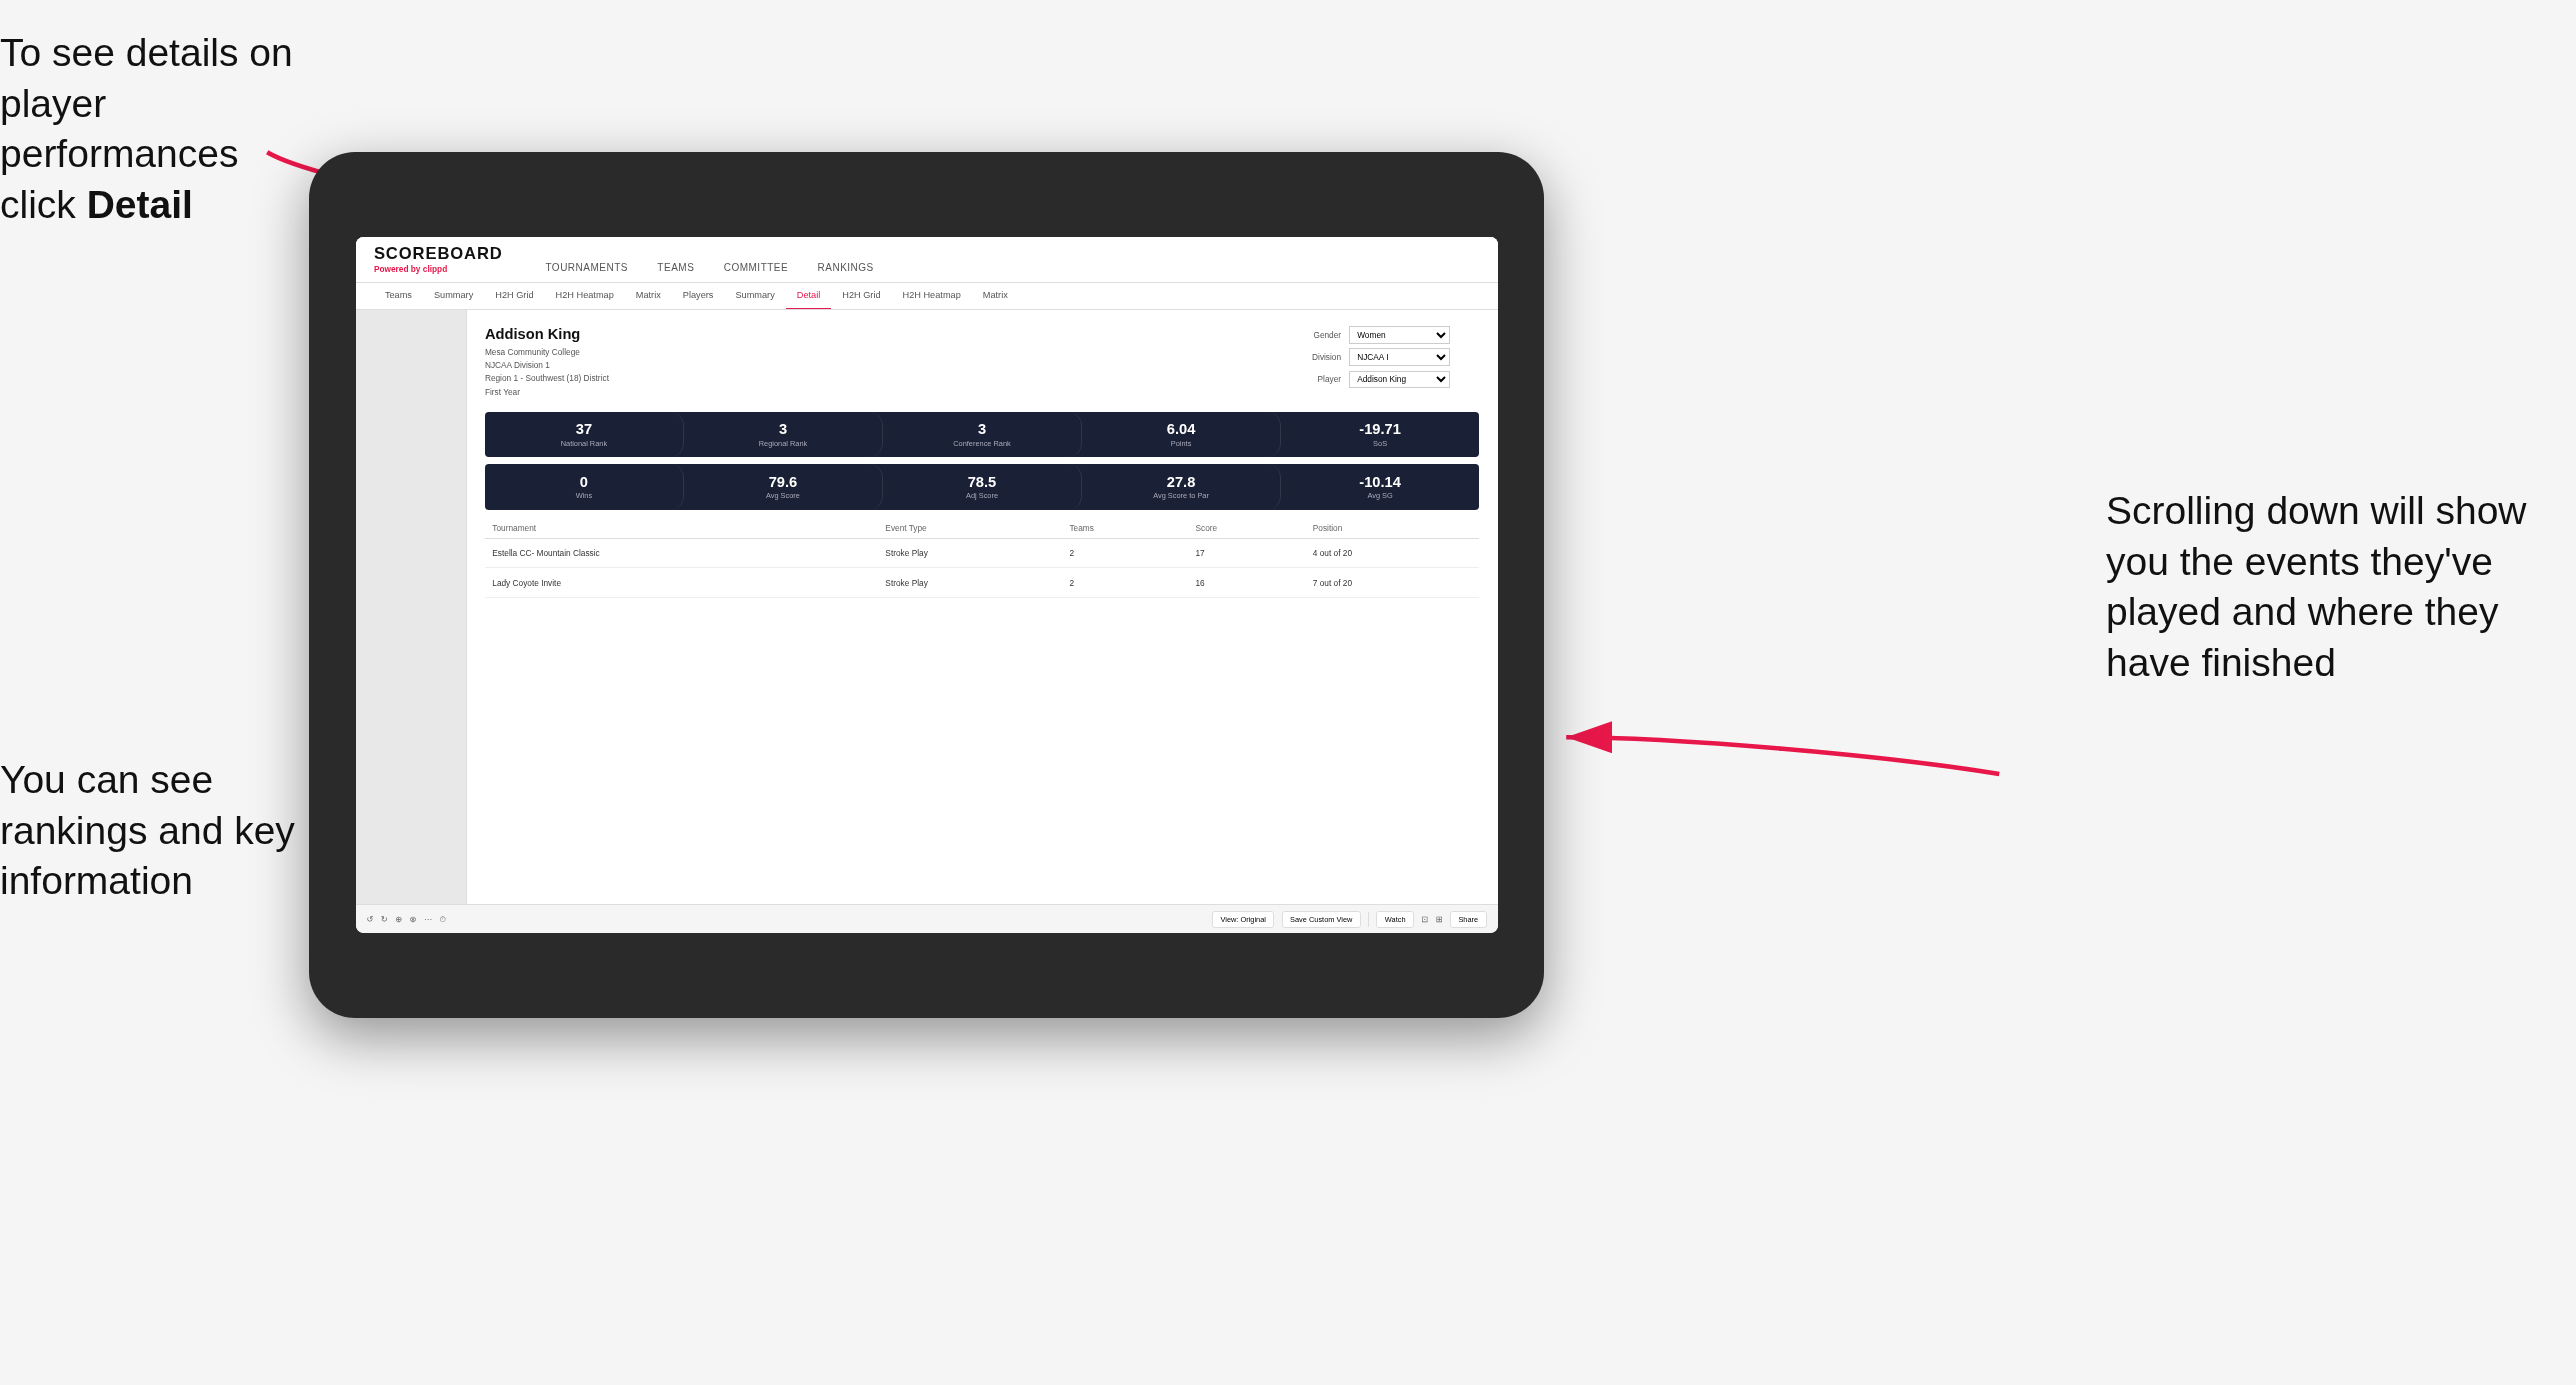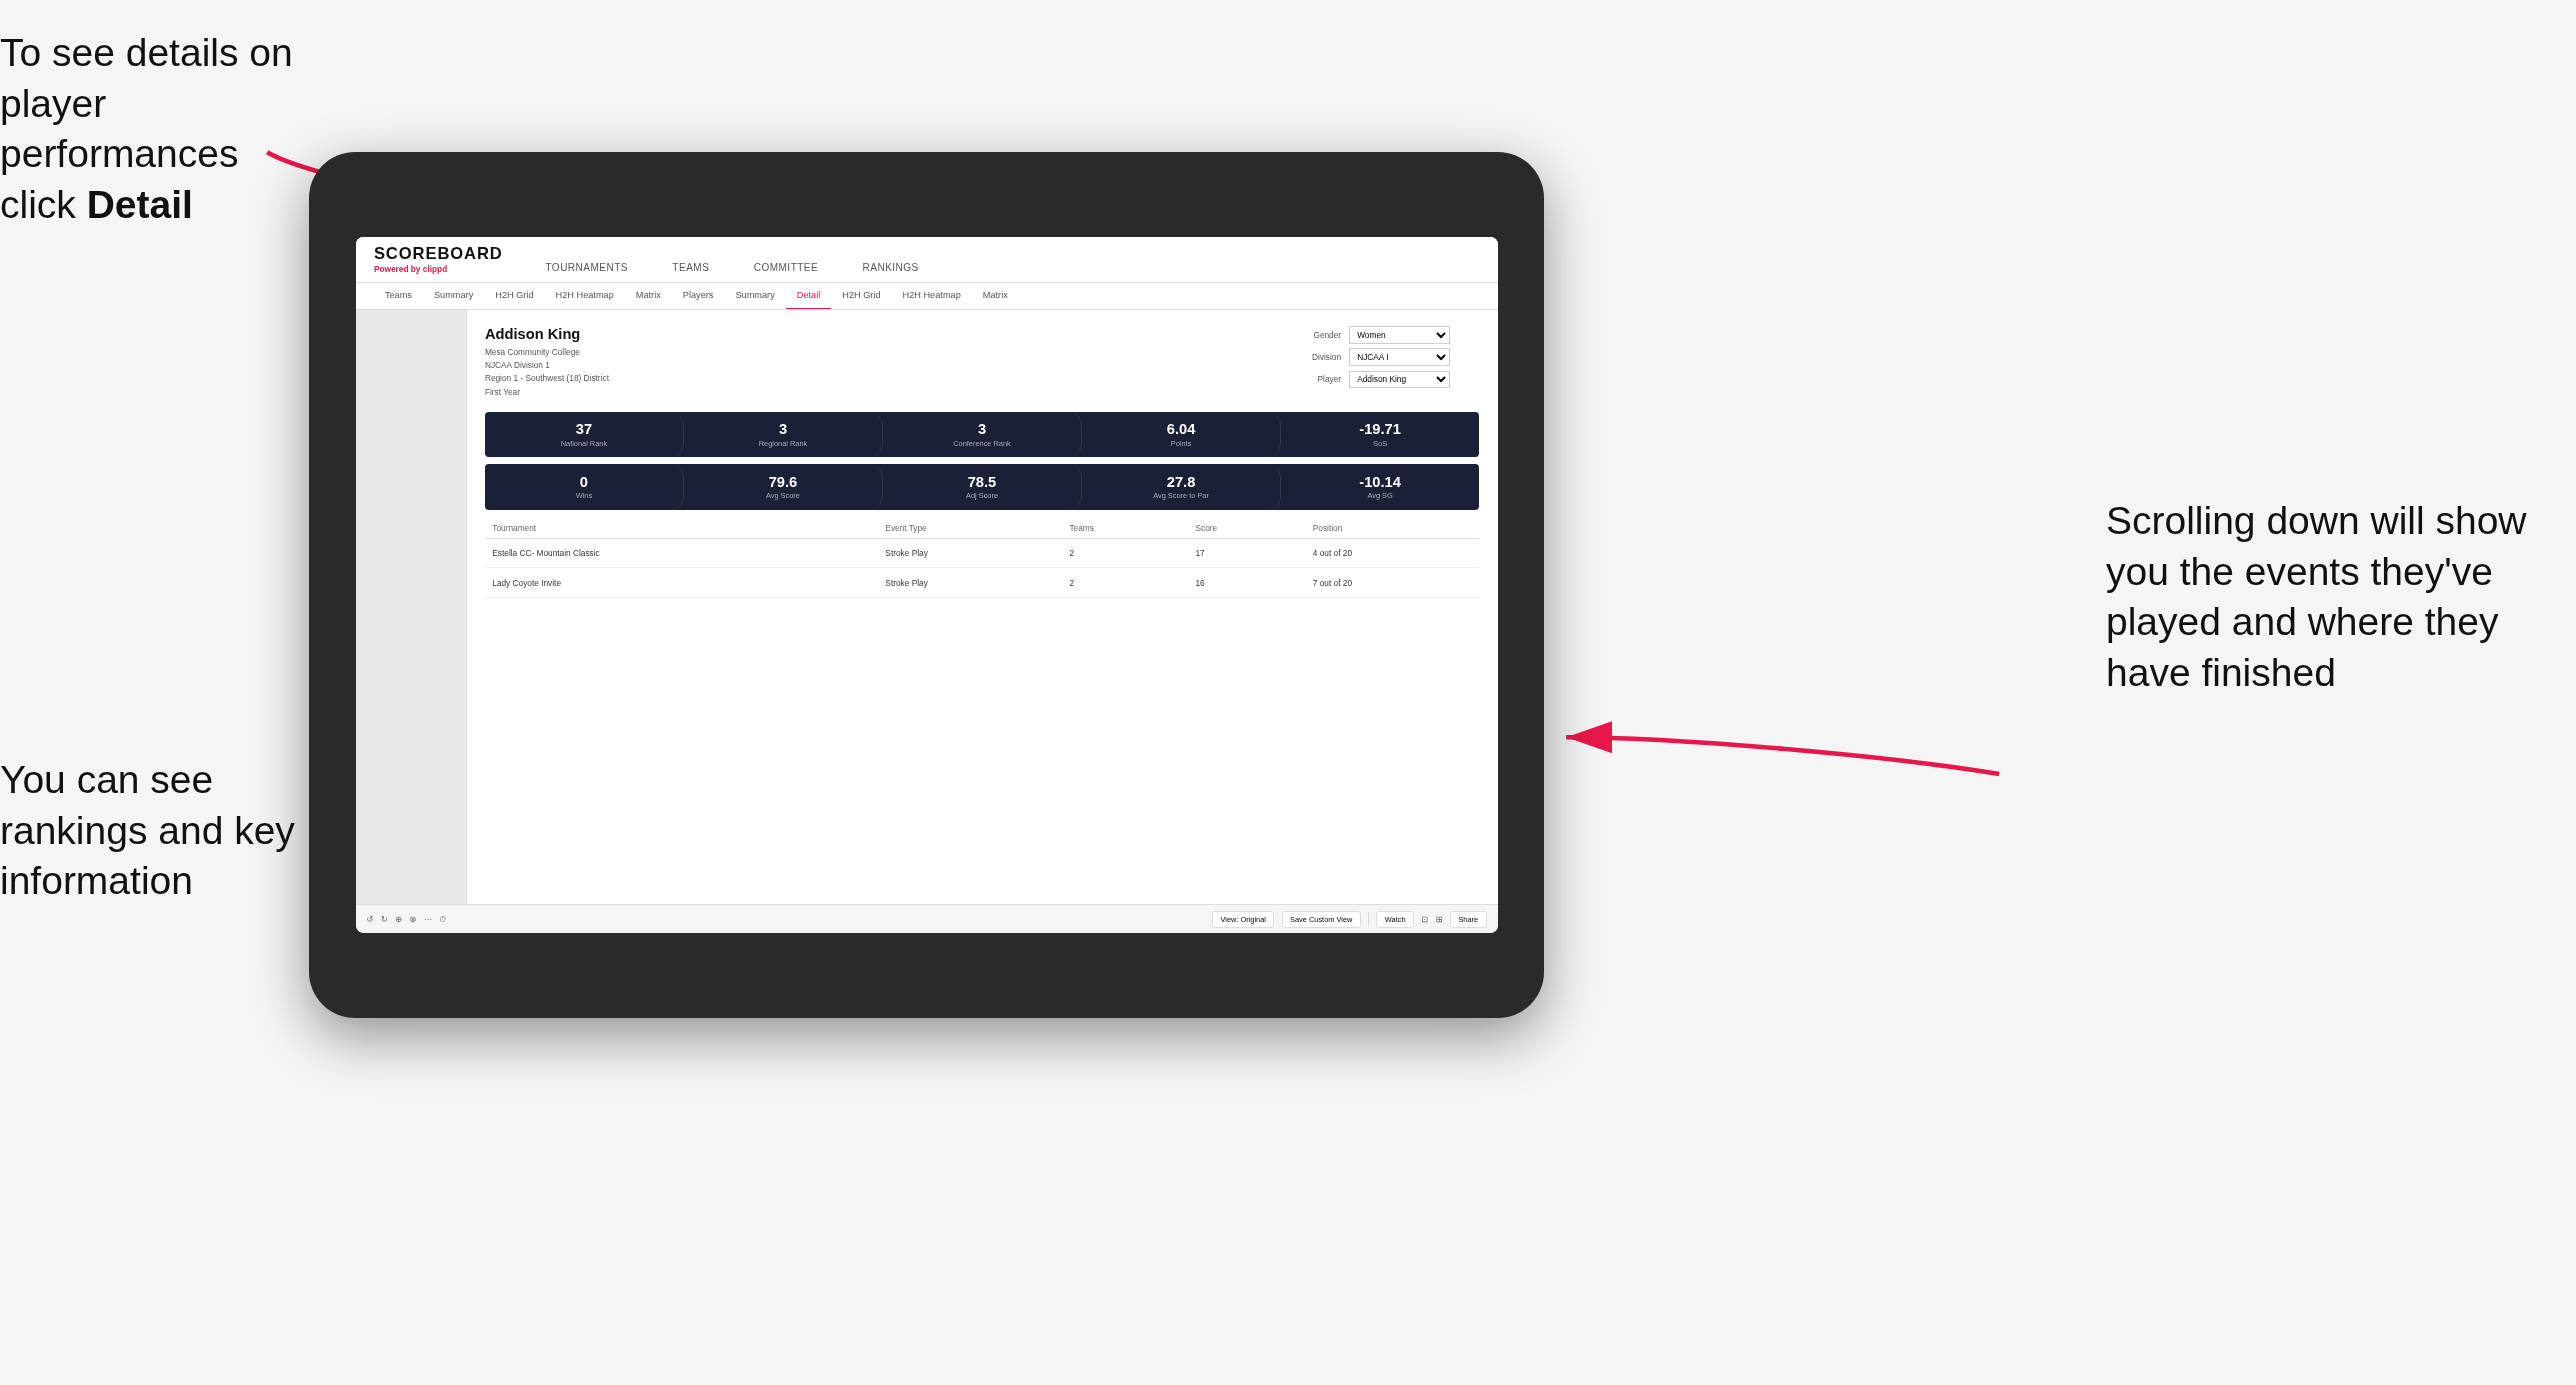--- a/index.html
+++ b/index.html
@@ -21,21 +21,21 @@
       font-size: 39px;
       line-height: 1.3;
       color: #111;
     }
     .annotation-left strong { font-weight: 900; }
 
     
     .annotation-right {
       position: absolute;
       right: 28px;
-      top: 496px;
+      top: 486px;
       width: 442px;
       font-size: 39px;
       line-height: 1.3;
       color: #111;
     }
 
     
     .arrows-overlay {
       position: absolute;
       top: 0; left: 0;
@@ -98,21 +98,21 @@
       color: #999;
     }
 
     .logo-sub span {
       color: #e8174a;
       font-weight: bold;
     }
 
     .main-nav {
       display: flex;
-      gap: 15px;
+      gap: 0;
       align-items: flex-end;
     }
 
     .main-nav-item {
       padding: 7.4px 14.7px;
       font-size: 10px;
       color: #555;
       cursor: pointer;
       border-bottom: 1.8px solid transparent;
       letter-spacing: 0.5px;

